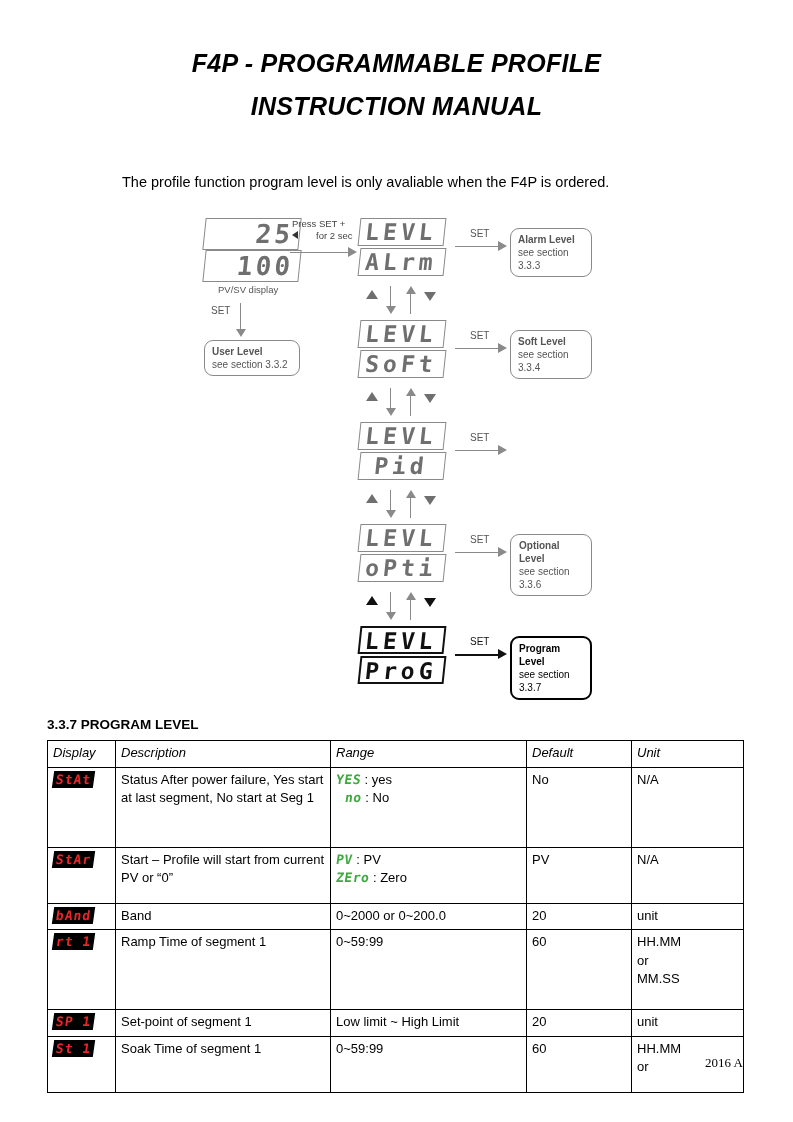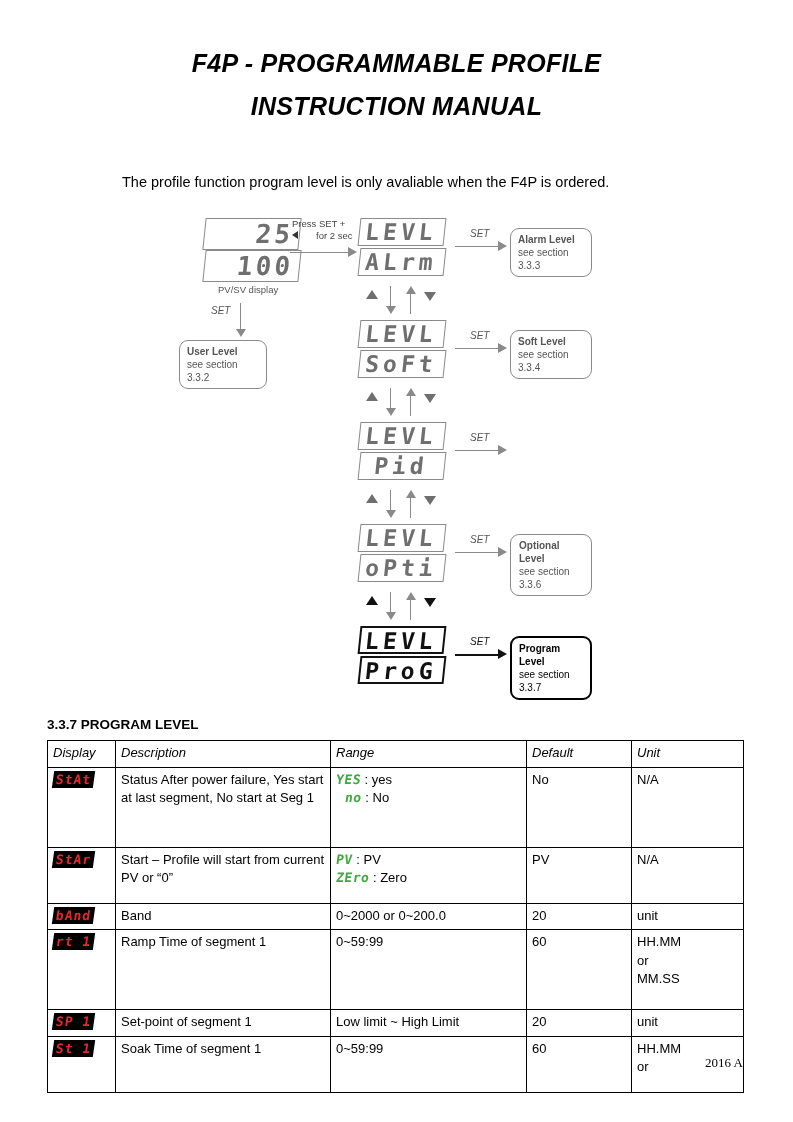--- a/index.html
+++ b/index.html
@@ -93,21 +93,20 @@
     position: absolute;
     font-size: 9.5px;
     color: #555555;
     line-height: 12px;
   }
 
   .setlabel {
     position: absolute;
     font-size: 10px;
     color: #555555;
-    font-style: italic;
   }
   .setlabel.dark { color: #111; }
 
   .pressnote {
     position: absolute;
     font-size: 9.5px;
     color: #444444;
     line-height: 11.5px;
     width: 66px;
   }
@@ -281,21 +280,21 @@
       <span style="display:inline-block;width:0;height:0;border-top:4px solid transparent;border-bottom:4px solid transparent;border-right:6px solid #333;"></span>
       <span>for 2 sec</span>
     </div>
   </div>
   <div class="hline" style="left:290px; top:52px; width:60px;"></div>
   <div class="arrowhead-r" style="left:348px; top:47px;"></div>
 
   <div class="setlabel" style="left:211px; top:105px;">SET</div>
   <div class="vline" style="left:240px; top:103px; height:28px;"></div>
   <div class="arrowhead-d" style="left:236px; top:129px;"></div>
-  <div class="callout" style="left:179px; top:140px; width:88px;">
+  <div class="callout" style="left:204px; top:140px; width:96px;">
     <div class="c-title">User Level</div>
     <div>see section 3.3.2</div>
   </div>
 
   <div class="lcd lvl" style="left:359px; top:18px;">LEVL</div>
   <div class="lcd lvl" style="left:359px; top:48px;">ALrm</div>
   <div class="setlabel" style="left:470px; top:28px;">SET</div>
   <div class="hline" style="left:455px; top:46px; width:45px;"></div>
   <div class="arrowhead-r" style="left:498px; top:41px;"></div>
   <div class="callout" style="left:510px; top:28px;">

